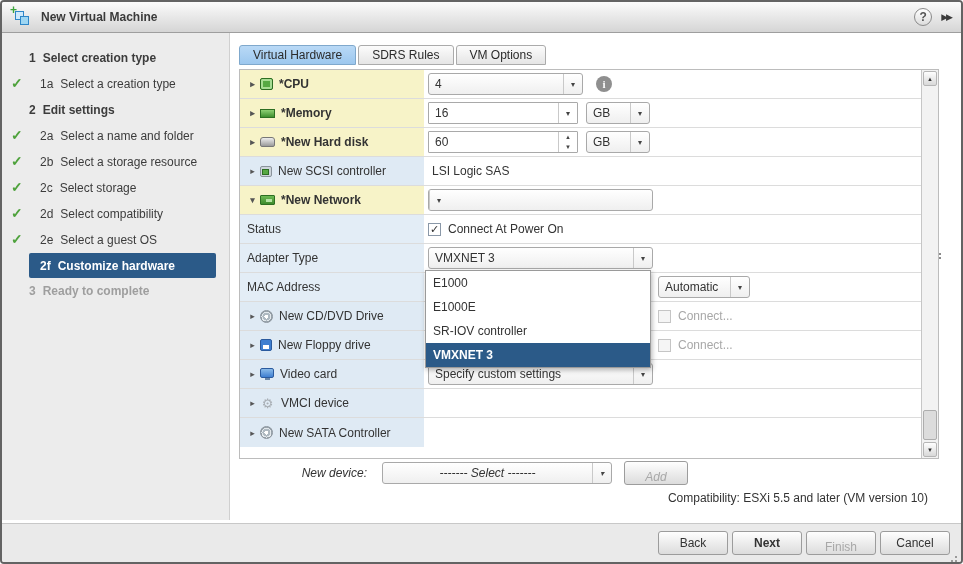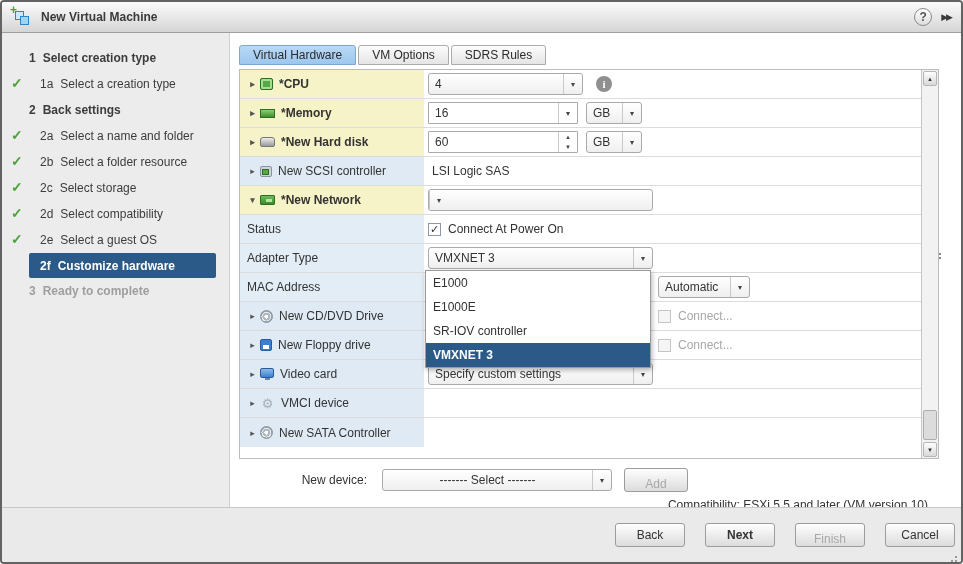--- a/index.html
+++ b/index.html
@@ -60,21 +60,21 @@
   .ic-video{width:14px;height:10px;border:1px solid #2a5a9e;background:linear-gradient(#8abbe9,#3f7fd1);border-radius:2px;margin-top:-2px;}
   .ic-video::after{content:"";position:absolute;left:4px;bottom:-3px;width:5px;height:2px;background:#6a86a8;}
   .ic-gear{width:15px;text-align:center;color:#a8aeb4;font-size:13px;line-height:13px;}
   
   .dd{height:22px;border:1px solid #a9a9a9;border-radius:3px;background:linear-gradient(#ffffff,#efefef);
     display:flex;align-items:center;flex:none;}
   .dd .val{flex:1;padding:0 6px;white-space:nowrap;overflow:hidden;}
   .dd .arr{width:19px;height:100%;border-left:1px solid #c9c9c9;display:flex;align-items:center;justify-content:center;
     color:#444;font-size:8px;flex:none;}
   .dd.square{border-radius:1px;background:#fff;}
-  .w155{width:155px;}.w150{width:150px;}.w60{width:56px;}.w225{width:225px;}.w92{width:92px;}.w230{width:230px;}
+  .w155{width:155px;}.w150{width:150px;}.w60{width:64px;}.w225{width:225px;}.w92{width:92px;}.w230{width:230px;}
   .spin{width:19px;height:100%;border-left:1px solid #c9c9c9;display:flex;flex-direction:column;flex:none;}
   .spin span{flex:1;font-size:6px;display:flex;align-items:center;justify-content:center;color:#444;}
   .gap{width:8px;flex:none;}
   .info-circle{width:16px;height:16px;border-radius:50%;background:#8f8f8f;color:#fff;font-weight:bold;
     font-family:"Liberation Serif",serif;display:flex;align-items:center;justify-content:center;font-size:11px;margin-left:13px;}
   .cb{width:13px;height:13px;border:1px solid #8a98a8;background:#fff;display:inline-flex;align-items:center;
     justify-content:center;font-size:11px;color:#2f2f2f;margin-right:7px;flex:none;line-height:11px;}
   .cb.off{border-color:#c5c5c5;background:#f5f5f5;color:transparent;}
   .graytext{color:#a8a8a8;}
   .push234{margin-left:230px;}
@@ -88,31 +88,31 @@
   .sb{position:absolute;top:0;right:0;bottom:0;width:17px;background:#f2f2f2;border-left:1px solid #c6c6c6;z-index:7;}
   .sb .sbtn{position:absolute;left:1px;right:1px;height:15px;background:linear-gradient(#fefefe,#d8d8d8);
     border:1px solid #b5b5b5;border-radius:2px;display:flex;align-items:center;justify-content:center;font-size:6px;color:#333;}
   .sb .up{top:1px;}
   .sb .down{bottom:1px;}
   .sb .thumb{position:absolute;left:1px;right:1px;bottom:18px;height:30px;background:#dcdcdc;border:1px solid #adadad;border-radius:2px;}
   
   .sash{position:absolute;left:705px;top:220px;width:12px;height:14px;}
   .sash .dots{width:2px;height:2px;background:#8a8a8a;box-shadow:4px 0 0 #8a8a8a,0 4px 0 #8a8a8a,4px 4px 0 #8a8a8a;}
   
-  .ndrow{display:flex;align-items:center;margin-top:9px;}
+  .ndrow{display:flex;align-items:center;margin-top:2px;font-style:italic;}
   .ndlabel{width:128px;text-align:right;margin-right:15px;}
   .dd .val.center{text-align:center;}
   .btn{width:70px;height:24px;border:1px solid #9c9c9c;border-radius:3px;background:linear-gradient(#fefefe,#dcdcdc);
     display:flex;align-items:center;justify-content:center;color:#333;flex:none;}
   .btn.add{width:64px;margin-left:12px;}
   .btn.disabled{color:#a8a8a8;align-items:flex-end;}
   .compat{text-align:right;padding-right:33px;margin-top:6px;color:#333;}
   
-  .footerbar{position:absolute;left:0;right:0;bottom:0;height:55px;background:#eaeaea;border-top:1px solid #c8c8c8;
-    display:flex;align-items:center;justify-content:flex-end;gap:20px;padding-right:6px;}
+  .footerbar{position:absolute;left:0;right:0;bottom:0;height:39px;background:#eaeaea;border-top:1px solid #c8c8c8;
+    display:flex;align-items:center;justify-content:flex-end;gap:4px;padding-right:11px;}
   .btn.next{font-weight:bold;}
   .rgrip{position:absolute;right:4px;bottom:4px;width:2px;height:2px;background:#9a9a9a;
     box-shadow:-4px 4px 0 #9a9a9a,0 4px 0 #9a9a9a,-8px 8px 0 #9a9a9a,-4px 8px 0 #9a9a9a,0 8px 0 #9a9a9a;}
 </style>
 </head>
 <body>
 
 <div class="dialog">
 
   <div class="titlebar">
@@ -133,31 +133,31 @@
         <span class="num">1</span>
         <span>Select creation type</span>
       </div>
       <div class="step sub">
         <span class="chk">✓</span>
         <span class="num">1a</span>
         <span>Select a creation type</span>
       </div>
       <div class="step sec">
         <span class="num">2</span>
-        <span>Back settings</span>
+        <span>Edit settings</span>
       </div>
       <div class="step sub">
         <span class="chk">✓</span>
         <span class="num">2a</span>
         <span>Select a name and folder</span>
       </div>
       <div class="step sub">
         <span class="chk">✓</span>
         <span class="num">2b</span>
-        <span>Select a folder resource</span>
+        <span>Select a storage resource</span>
       </div>
       <div class="step sub">
         <span class="chk">✓</span>
         <span class="num">2c</span>
         <span>Select storage</span>
       </div>
       <div class="step sub">
         <span class="chk">✓</span>
         <span class="num">2d</span>
         <span>Select compatibility</span>
@@ -177,24 +177,24 @@
       </div>
     </aside>
 
     <main class="content">
 
       <div class="tabs">
         <div class="tab active">
           <span>Virtual Hardware</span>
         </div>
         <div class="tab">
+          <span>SDRS Rules</span>
+        </div>
+        <div class="tab">
           <span>VM Options</span>
-        </div>
-        <div class="tab">
-          <span>SDRS Rules</span>
         </div>
       </div>
 
       <div class="tablewrap">
 
         <div class="row">
           <div class="lcell req">
             <span class="tw">▸</span>
             <span class="ic ic-cpu"></span>
             <span>*CPU</span>

